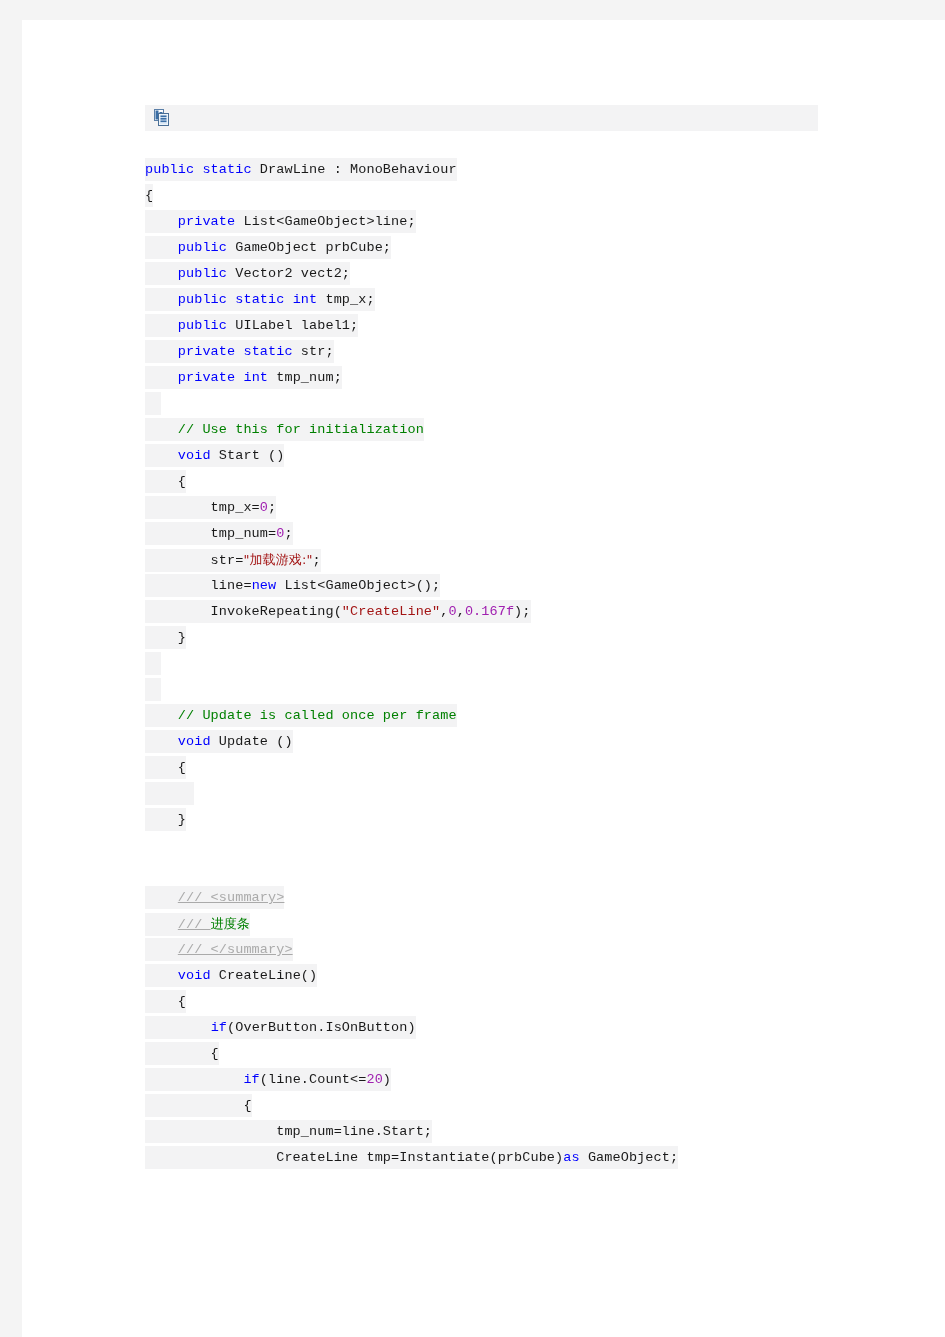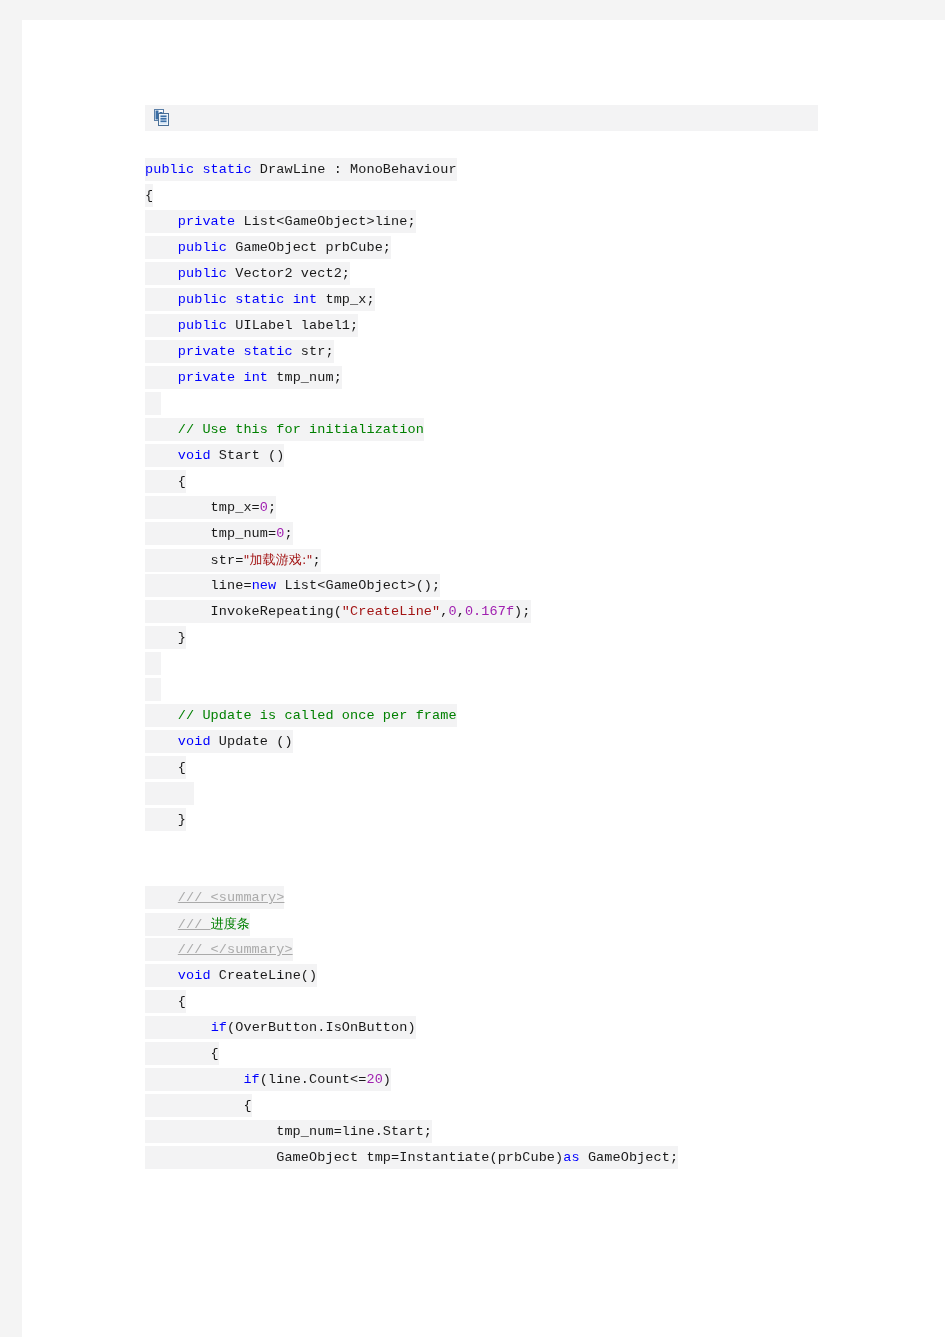--- a/index.html
+++ b/index.html
@@ -125,17 +125,17 @@
         <div class="code-line"><span class="hl"><span class="plain">    </span><span class="doc">/// &lt;summary&gt;</span></span></div>
         <div class="code-line"><span class="hl"><span class="plain">    </span><span class="doc">/// </span><span class="cmt cn">进度条</span></span></div>
         <div class="code-line"><span class="hl"><span class="plain">    </span><span class="doc">/// &lt;/summary&gt;</span></span></div>
         <div class="code-line"><span class="hl"><span class="plain">    </span><span class="kw">void</span><span class="plain"> CreateLine()</span></span></div>
         <div class="code-line"><span class="hl"><span class="plain">    {</span></span></div>
         <div class="code-line"><span class="hl"><span class="plain">        </span><span class="kw">if</span><span class="plain">(OverButton.IsOnButton)</span></span></div>
         <div class="code-line"><span class="hl"><span class="plain">        {</span></span></div>
         <div class="code-line"><span class="hl"><span class="plain">            </span><span class="kw">if</span><span class="plain">(line.Count&lt;=</span><span class="num">20</span><span class="plain">)</span></span></div>
         <div class="code-line"><span class="hl"><span class="plain">            {</span></span></div>
         <div class="code-line"><span class="hl"><span class="plain">                tmp_num=line.Start;</span></span></div>
-        <div class="code-line"><span class="hl"><span class="plain">                GameObject tmp=Instantiate(prbCube)</span><span class="kw">as</span><span class="plain"> GameObject;</span></span></div>
+        <div class="code-line"><span class="hl"><span class="plain">                CreateLine tmp=Instantiate(prbCube)</span><span class="kw">as</span><span class="plain"> GameObject;</span></span></div>
       </div>
 
   </div>
 </div>
 
 </body></html>

